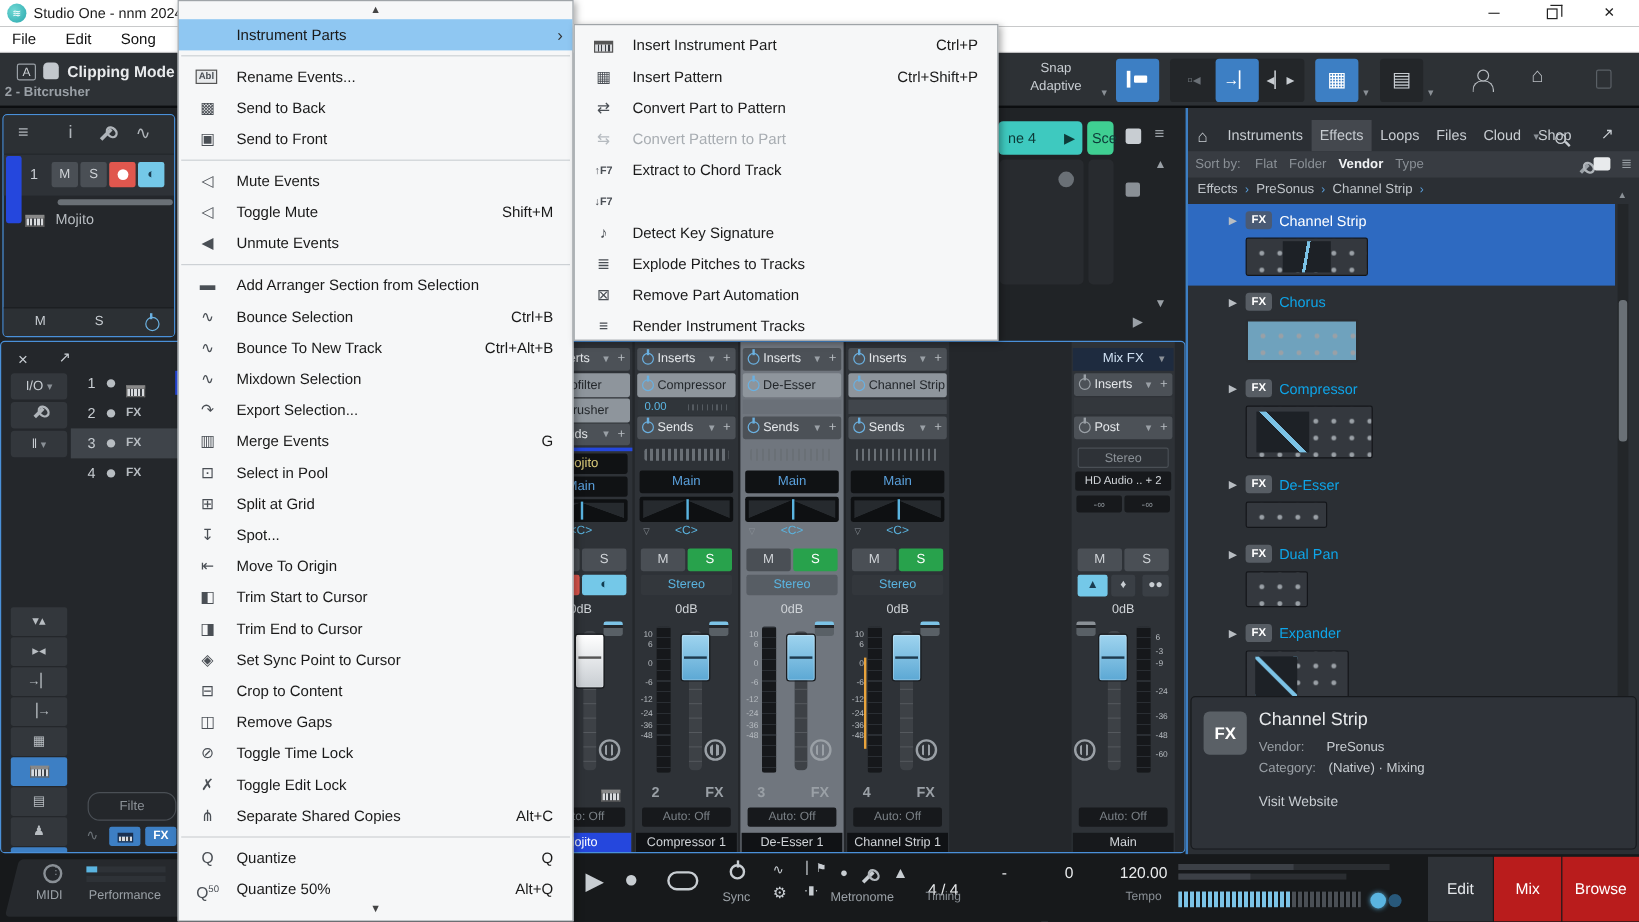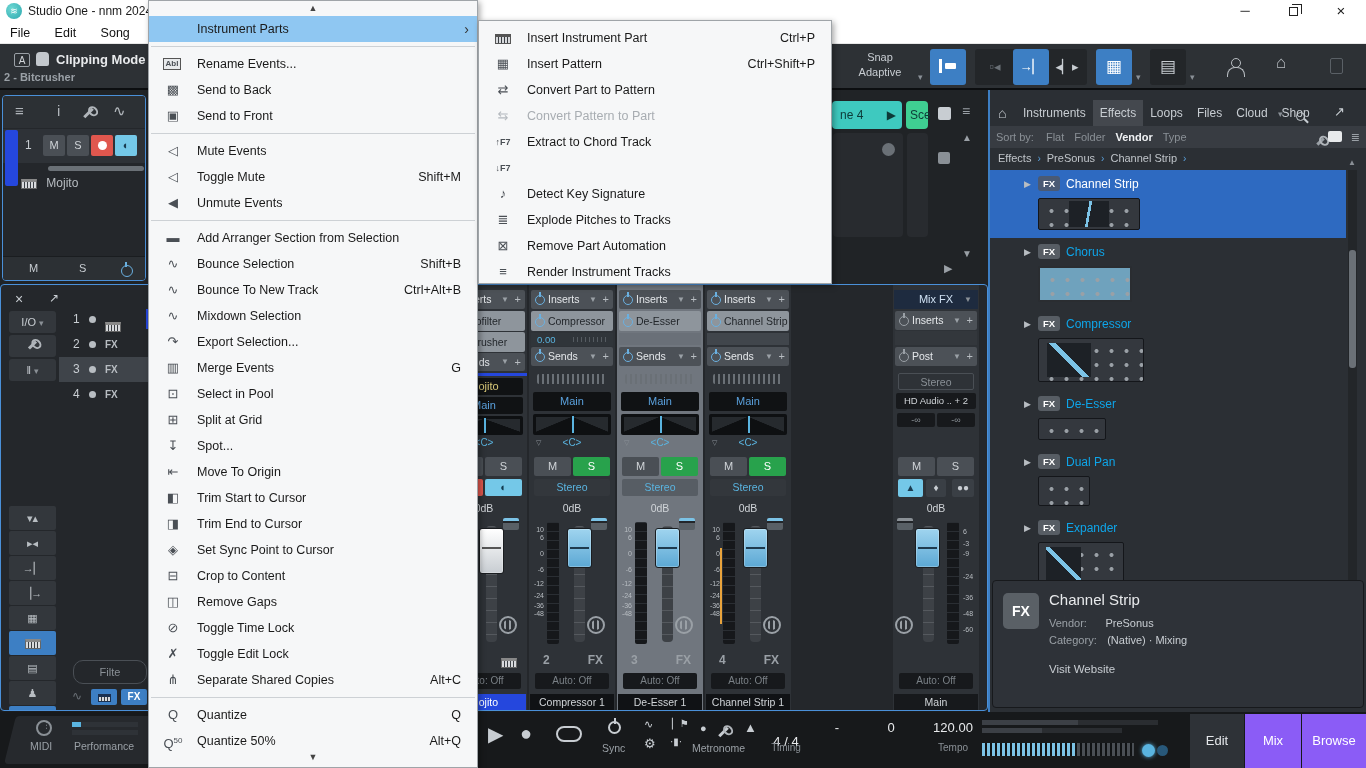--- a/index.html
+++ b/index.html
@@ -207,21 +207,21 @@
   .cpu-bar { left:982px; width:176px; height:5px; background:#2a2d31; }
   .cpu-fill { position:absolute; left:0; top:0; height:5px; background:#3c4046; }
   .out-meter { left:982px; top:31px; width:152px; height:13px; background:#101214;
      background-image:repeating-linear-gradient(90deg,#4a4f55 0 3px,transparent 3px 5px); }
   .out-fill { position:absolute; left:0; top:0; height:13px; width:62%;
      background:repeating-linear-gradient(90deg,#7cc3e6 0 3px,transparent 3px 5px); }
   .tgl { left:1142px; top:32px; width:26px; height:13px; }
   .tgl::before { content:""; position:absolute; left:0; top:0; width:13px; height:13px; border-radius:50%; background:#5ab4e0; box-shadow:0 0 4px #5ab4e0; }
   .tgl::after { content:""; position:absolute; right:0; top:1px; width:11px; height:11px; border-radius:50%; background:#28587a; }
   .tr-btn { top:2px; height:54px; font-size:13px; color:#e4e7ea; text-align:center; line-height:54px; }
-  .tr-btn.blue { background:#8b5cf6; color:#fff; }
+  .tr-btn.blue { background:#b91c1c; color:#fff; }
   .tr-btn.dark { background:#2e3237; }
 
   
   .menu { background:#f6f7f8; border:1px solid #9fa4a8; box-shadow:2px 2px 6px rgba(0,0,0,.35); z-index:50; }
   .context-menu { left:148px; top:0; width:330px; height:768px; }
   .submenu { left:478px; top:20px; width:354px; height:264px; z-index:51; }
   .menu-scroll { height:15px; text-align:center; font-size:9px; color:#444; line-height:15px; }
   .menu-item { position:relative; height:26px; line-height:26px; font-size:12.5px; color:#1a1a1a; }
   .menu-item.hl { background:#8fc7f2; }
   .menu-item.disabled { color:#a8adb2; }
@@ -724,21 +724,21 @@
           <span class="mi-label">Unmute Events</span>
         </div>
         <div class="menu-sep"></div>
         <div class="menu-item">
           <span class="mi-icon">▬</span>
           <span class="mi-label">Add Arranger Section from Selection</span>
         </div>
         <div class="menu-item">
           <span class="mi-icon">∿</span>
           <span class="mi-label">Bounce Selection</span>
-          <span class="mi-short">Shift+B</span>
+          <span class="mi-short">Ctrl+B</span>
         </div>
         <div class="menu-item">
           <span class="mi-icon">∿</span>
           <span class="mi-label">Bounce To New Track</span>
           <span class="mi-short">Ctrl+Alt+B</span>
         </div>
         <div class="menu-item">
           <span class="mi-icon">∿</span>
           <span class="mi-label">Mixdown Selection</span>
         </div>

